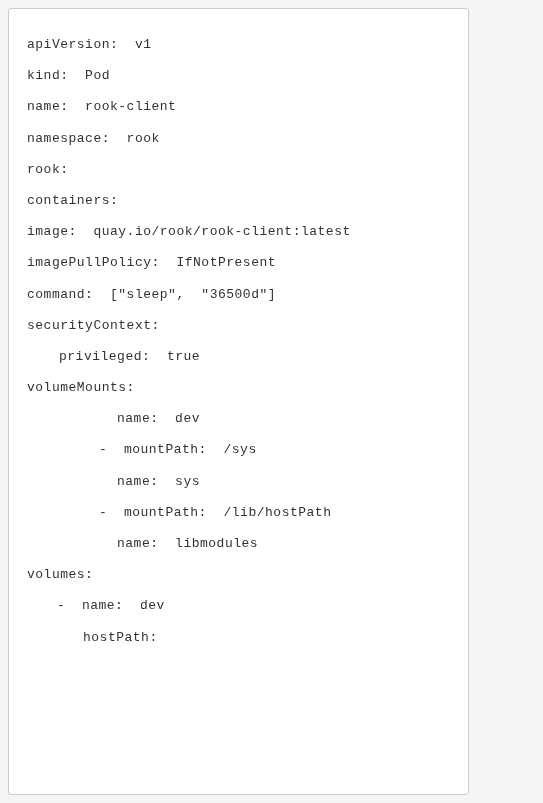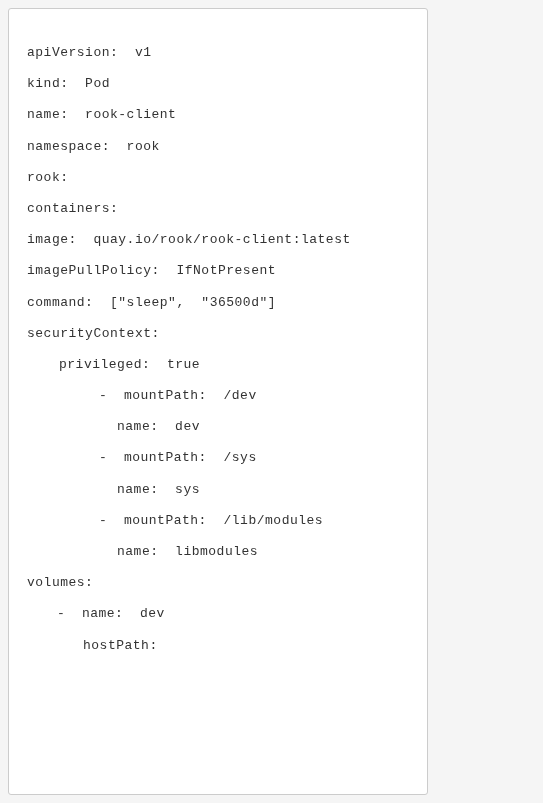--- a/index.html
+++ b/index.html
@@ -11,22 +11,22 @@
       background: #f5f5f5;
       font-family: "Courier New", Courier, monospace;
       font-size: 13px;
       color: #333;
       padding: 8px;
     }
     .code-block {
       background: #ffffff;
       border: 1px solid #ccc;
       border-radius: 3px;
-      padding: 28px 18px;
-      width: 420px;
+      padding: 20px 18px;
+      width: 461px;
       min-height: 787px;
       line-height: 2.4;
       letter-spacing: 0.5px;
     }
     .line {
       white-space: pre;
     }
     .indent-1 {
       padding-left: 32px;
     }
@@ -54,22 +54,22 @@
   <div class="line">kind:  Pod</div>
   <div class="line">name:  rook-client</div>
   <div class="line">namespace:  rook</div>
   <div class="line">rook:</div>
   <div class="line">containers:</div>
   <div class="line">image:  quay.io/rook/rook-client:latest</div>
   <div class="line">imagePullPolicy:  IfNotPresent</div>
   <div class="line">command:  [″sleep″,  ″36500d″]</div>
   <div class="line">securityContext:</div>
   <div class="line indent-1">privileged:  true</div>
-  <div class="line indent-2">-  mountPath:  /dev</div>
+  <div class="line">volumeMounts:</div>
   <div class="line indent-3">name:  dev</div>
   <div class="line indent-2">-  mountPath:  /sys</div>
   <div class="line indent-3">name:  sys</div>
-  <div class="line indent-2">-  mountPath:  /lib/modules</div>
+  <div class="line indent-2">-  mountPath:  /lib/hostPath</div>
   <div class="line indent-3">name:  libmodules</div>
   <div class="line">volumes:</div>
   <div class="line indent-v1">-  name:  dev</div>
   <div class="line indent-v2">hostPath:</div>
 </div>
 
 </body></html>

